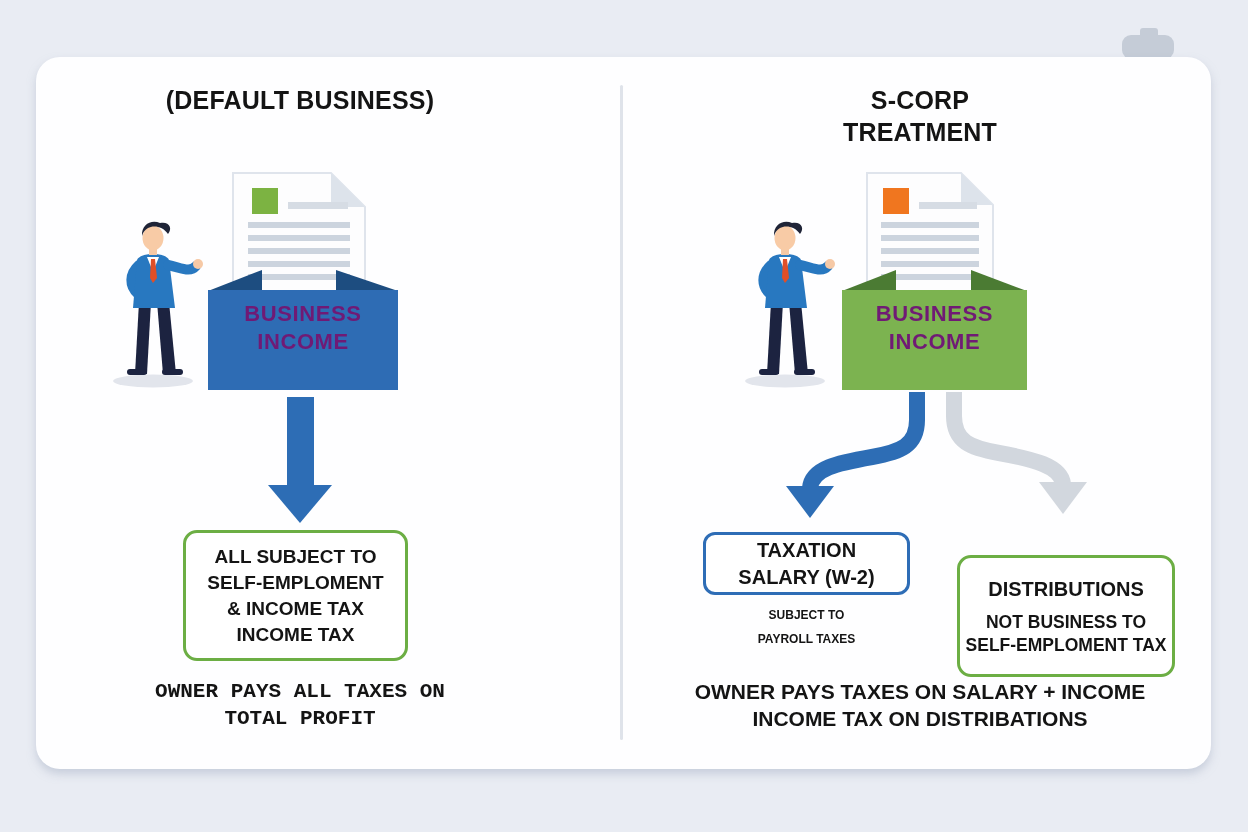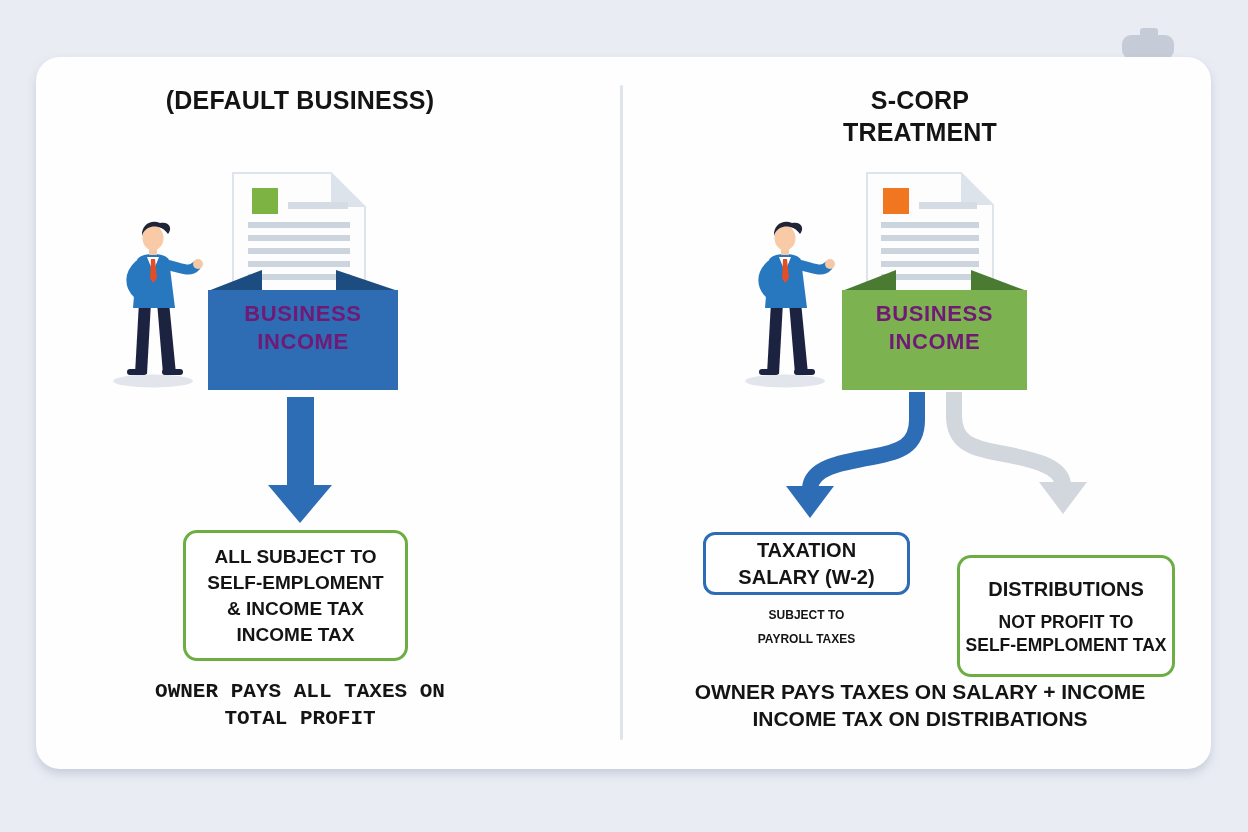--- a/index.html
+++ b/index.html
@@ -191,21 +191,21 @@
   <div class="sub-note">
     <span class="line">SUBJECT TO</span>
     <span class="line">PAYROLL TAXES</span>
   </div>
 
   <div class="outline-box dist-box">
     <div class="dist-main">
       <span class="line">DISTRIBUTIONS</span>
     </div>
     <div class="dist-sub">
-      <span class="line">NOT PROFIT TO</span>
+      <span class="line">NOT BUSINESS TO</span>
       <span class="line">SELF-EMPLOMENT TAX</span>
     </div>
   </div>
 
   <div class="footer-text footer-right">
     <span class="line">OWNER PAYS TAXES ON SALARY + INCOME</span>
     <span class="line">INCOME TAX ON DISTRIBATIONS</span>
   </div>
 
 </div>

